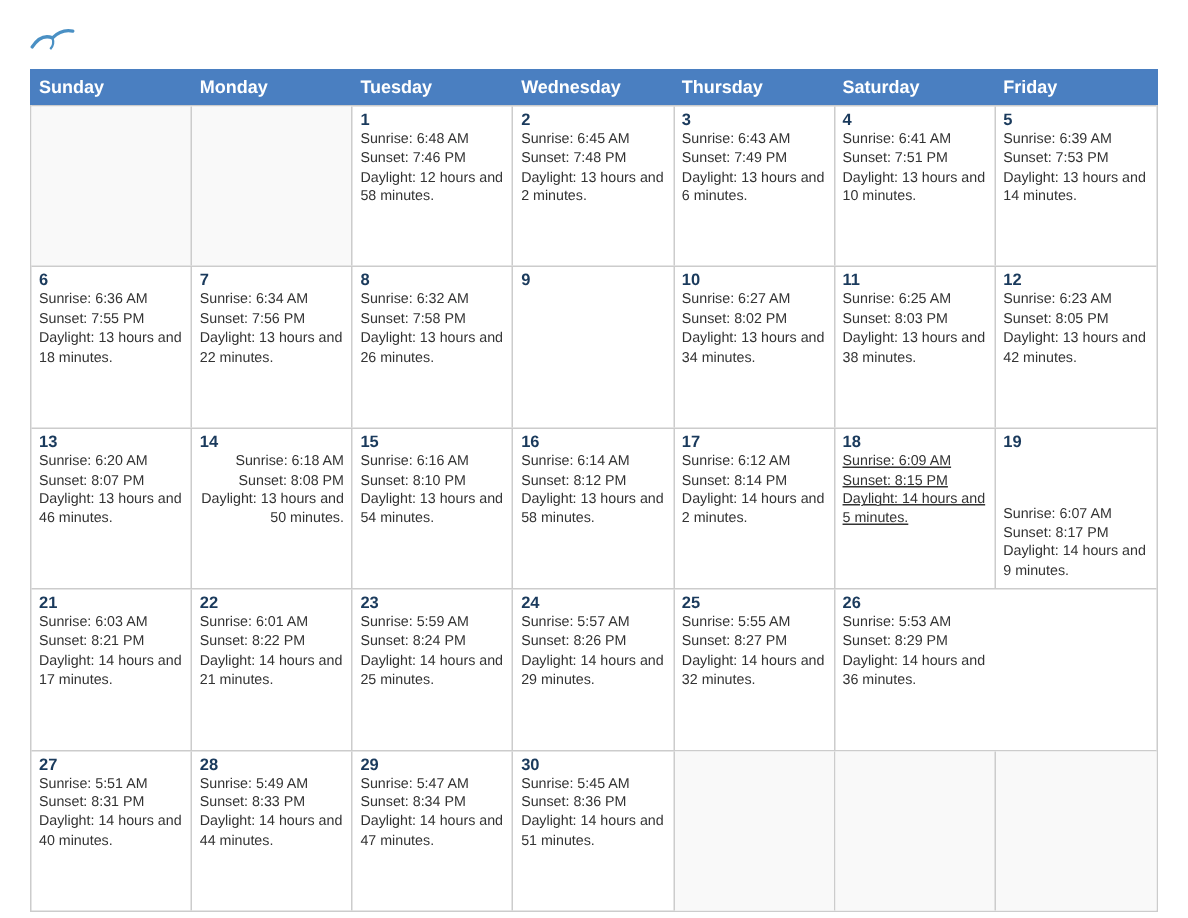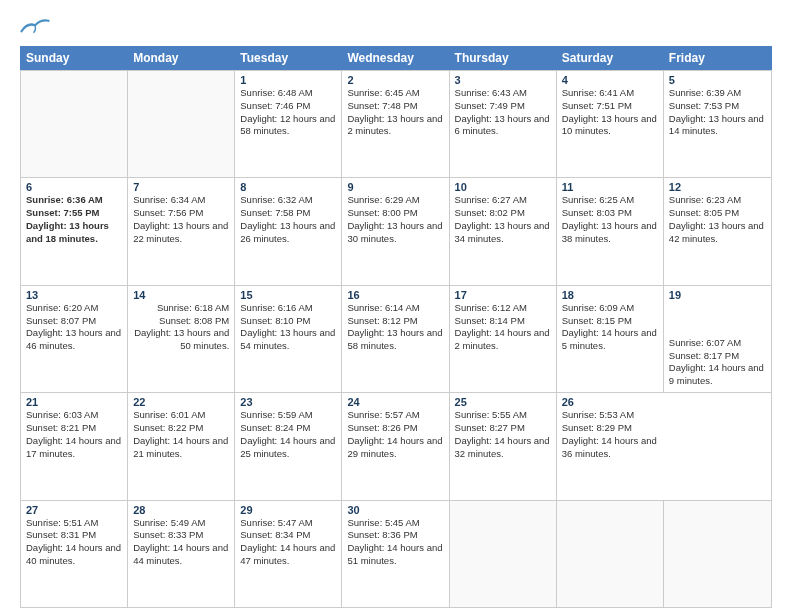--- a/index.html
+++ b/index.html
@@ -171,41 +171,38 @@
           <div class="cal-cell">
             <div class="day-num">5</div>
             <div class="cell-text" style="white-space: pre-line;">Sunrise: 6:39 AM
 Sunset: 7:53 PM
 Daylight: 13 hours and 14 minutes.</div>
           </div>
         </div>
         <div class="cal-week">
           <div class="cal-cell">
             <div class="day-num">6</div>
-            <div class="cell-text" style="white-space: pre-line; font-weight: bold;">Sunrise: 6:36 AM
+            <div class="cell-text" style="white-space: pre-line;">Sunrise: 6:36 AM
 Sunset: 7:55 PM
 Daylight: 13 hours and 18 minutes.</div>
           </div>
           <div class="cal-cell">
             <div class="day-num">7</div>
             <div class="cell-text" style="white-space: pre-line;">Sunrise: 6:34 AM
 Sunset: 7:56 PM
 Daylight: 13 hours and 22 minutes.</div>
           </div>
           <div class="cal-cell">
             <div class="day-num">8</div>
             <div class="cell-text" style="white-space: pre-line;">Sunrise: 6:32 AM
 Sunset: 7:58 PM
 Daylight: 13 hours and 26 minutes.</div>
           </div>
           <div class="cal-cell">
             <div class="day-num">9</div>
-            <div class="cell-text" style="white-space: pre-line;">Sunrise: 6:29 AM
-Sunset: 8:00 PM
-Daylight: 13 hours and 30 minutes.</div>
           </div>
           <div class="cal-cell">
             <div class="day-num">10</div>
             <div class="cell-text" style="white-space: pre-line;">Sunrise: 6:27 AM
 Sunset: 8:02 PM
 Daylight: 13 hours and 34 minutes.</div>
           </div>
           <div class="cal-cell">
             <div class="day-num">11</div>
             <div class="cell-text" style="white-space: pre-line;">Sunrise: 6:25 AM
@@ -245,21 +242,21 @@
 Daylight: 13 hours and 58 minutes.</div>
           </div>
           <div class="cal-cell">
             <div class="day-num">17</div>
             <div class="cell-text" style="white-space: pre-line;">Sunrise: 6:12 AM
 Sunset: 8:14 PM
 Daylight: 14 hours and 2 minutes.</div>
           </div>
           <div class="cal-cell">
             <div class="day-num">18</div>
-            <div class="cell-text" style="white-space: pre-line;">Sunrise: 6:09 AM
+            <div class="cell-text" style="white-space: pre-line; text-decoration: underline;">Sunrise: 6:09 AM
 Sunset: 8:15 PM
 Daylight: 14 hours and 5 minutes.</div>
           </div>
           <div class="cal-cell">
             <div class="day-num">19</div>
             <div class="cell-text" style="white-space: pre-line; margin-top: 36px;">Sunrise: 6:07 AM
 Sunset: 8:17 PM
 Daylight: 14 hours and 9 minutes.</div>
           </div>
         </div>

